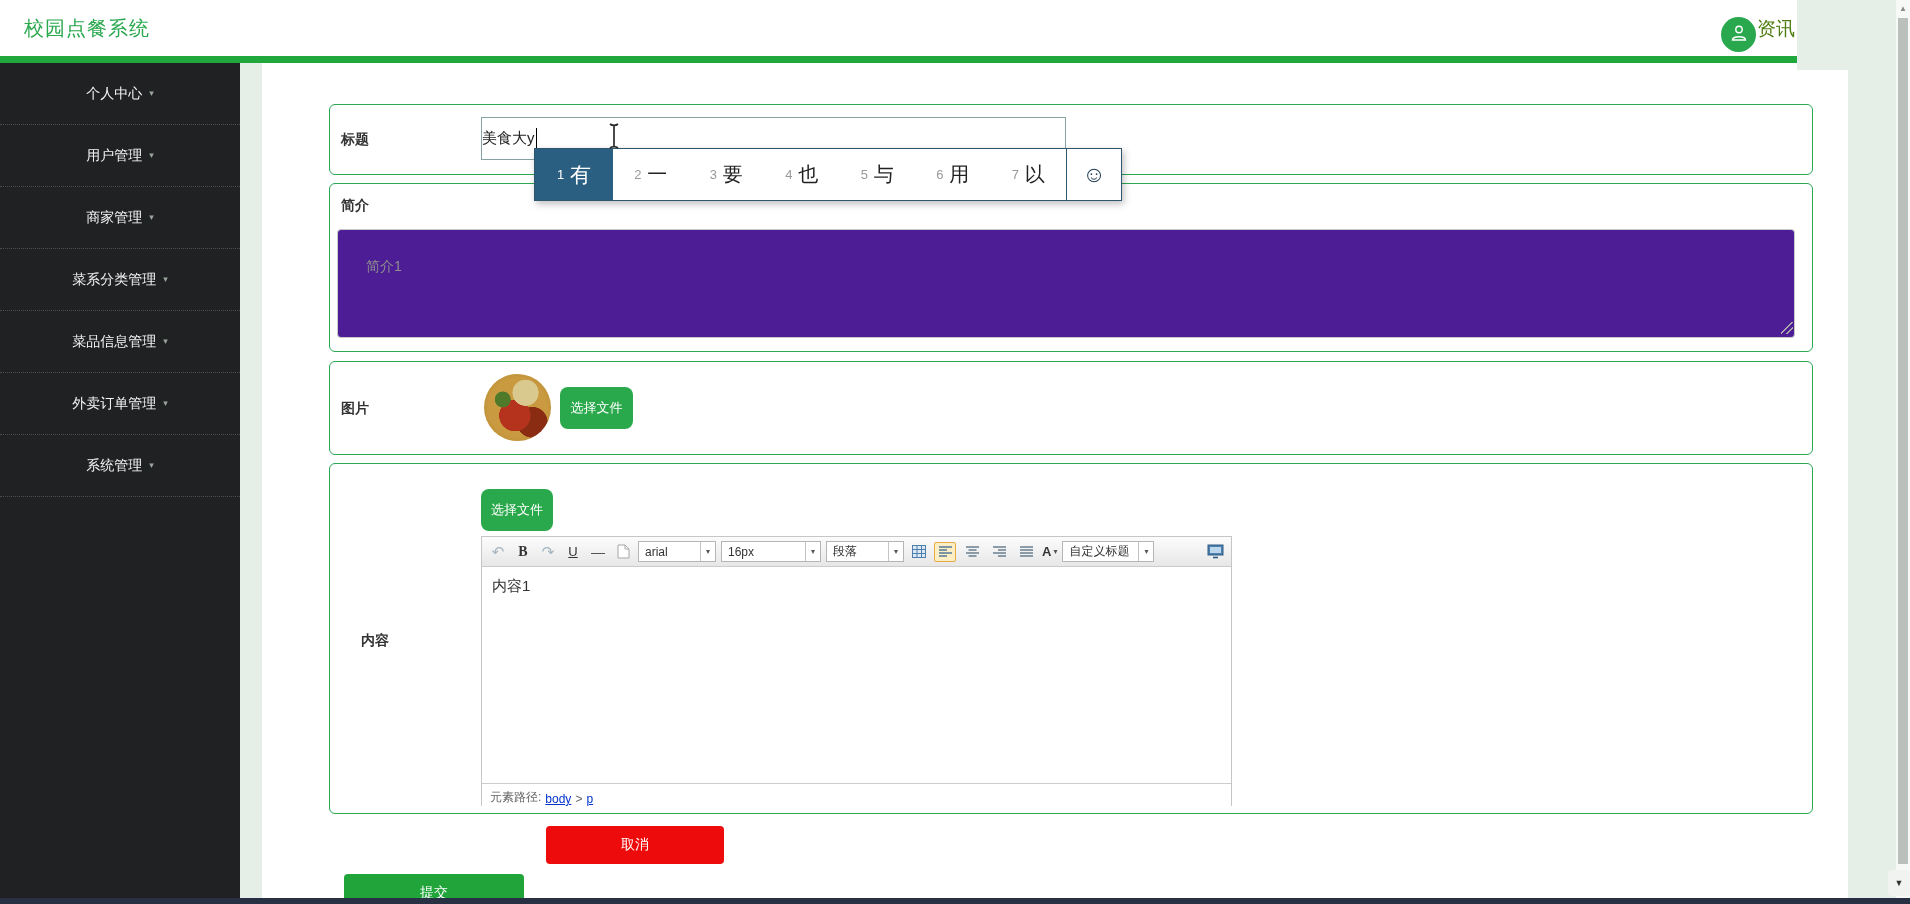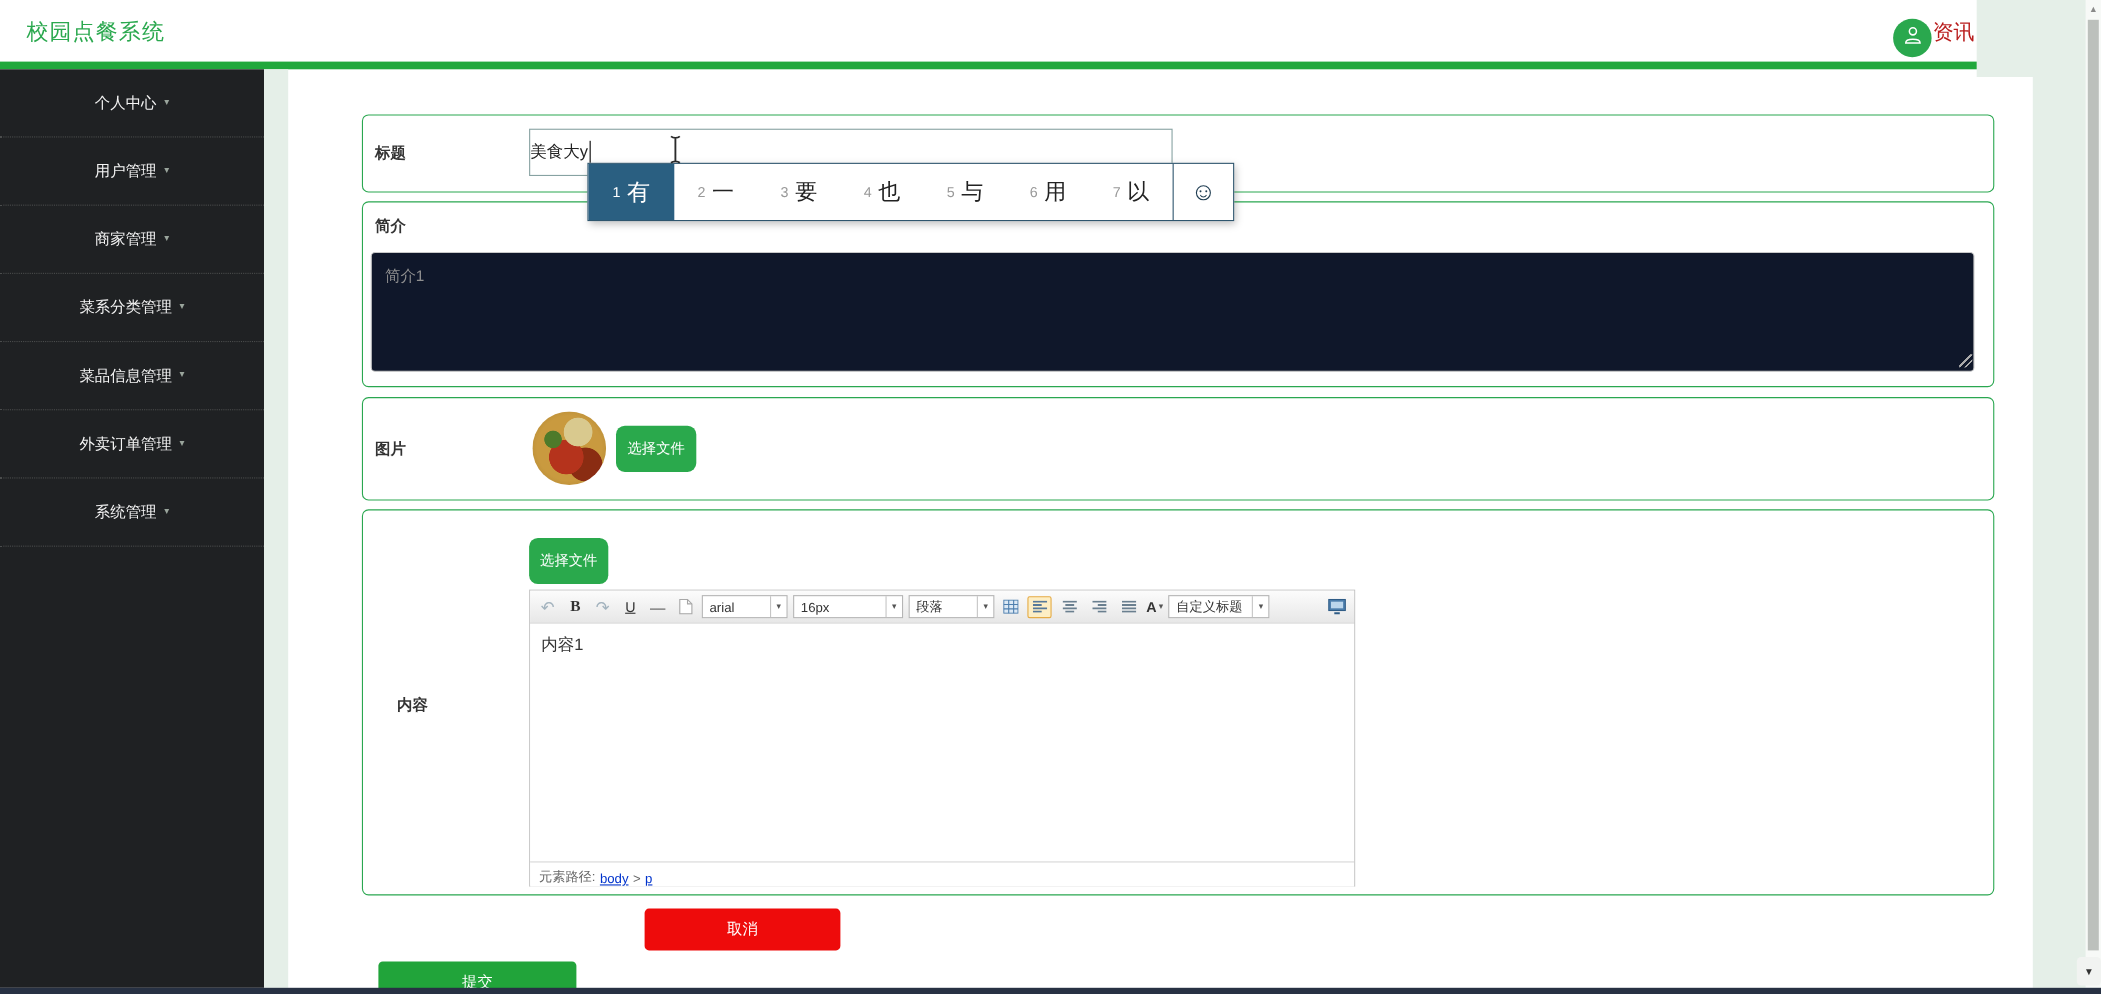--- a/index.html
+++ b/index.html
@@ -4,21 +4,21 @@
 <style>
   html,body{margin:0;padding:0;background:#fff;}
   .page{position:relative;width:1910px;height:904px;background:#fff;overflow:hidden;
         font-family:"Liberation Sans","DejaVu Sans",sans-serif;}
   .abs{position:absolute;}
 
   
   .app-title{left:24px;top:15px;font-size:20px;color:#2aa84e;letter-spacing:1px;}
   .avatar{left:1721px;top:17px;width:35px;height:35px;border-radius:50%;background:#2aa84e;
           display:flex;align-items:center;justify-content:center;}
-  .clipped-text{left:1757px;top:16px;font-size:19px;color:#b91c1c;z-index:3;}
+  .clipped-text{left:1757px;top:16px;font-size:19px;color:#4d7c0f;z-index:3;}
   .green-block-a{left:1797px;top:0;width:113px;height:70px;background:#e5efe8;}
   .right-strip{left:1848px;top:0;width:62px;height:898px;background:#e5efe8;}
   .green-bar{left:0;top:56px;width:1797px;height:7px;background:#21a83c;}
 
   
   .sidebar{left:0;top:63px;width:240px;height:835px;background:#1f2123;}
   .side-item{height:61px;display:flex;align-items:center;justify-content:center;
              color:#f5f5f5;font-size:14px;border-bottom:1px dotted #4b4d4d;cursor:pointer;}
   .side-caret{font-size:9px;color:#9aa59c;margin-left:7px;transform:translateY(-1px);}
   .gutter{left:240px;top:63px;width:22px;height:835px;background:#e5efe8;}
@@ -46,21 +46,21 @@
   .ime-sel .num{font-size:13px;margin-right:6px;}
   .ime-sel .ch{font-size:21px;}
   .ime-item{flex:1;display:flex;align-items:center;justify-content:center;cursor:pointer;}
   .ime-item .num{font-size:13px;color:#999;margin-right:6px;}
   .ime-item .ch{font-size:20px;color:#222;}
   .ime-smiley{width:54px;border-left:1px solid #2f566e;display:flex;align-items:center;justify-content:center;
               font-size:23px;color:#1d3b50;cursor:pointer;}
 
   
   .intro-area{left:337px;top:229px;width:1458px;height:109px;border:1px solid #c9c9c9;border-radius:4px;
-              box-sizing:border-box;font-size:14px;color:#8f8f8f;padding:12px;background:#0f172a;}
+              box-sizing:border-box;font-size:14px;color:#8f8f8f;padding:28px;background:#4c1d95;}
   .resize-handle{right:117px;bottom:570px;width:12px;height:12px;
       background:linear-gradient(135deg,rgba(0,0,0,0) 44%,#aaa 44% 52%,rgba(0,0,0,0) 52% 68%,#aaa 68% 76%,rgba(0,0,0,0) 76%);}
 
   
   .food-img{left:484px;top:374px;width:67px;height:67px;border-radius:50%;
       background:
         radial-gradient(circle at 62% 28%, #d9c98e 0 20%, rgba(0,0,0,0) 21%),
         radial-gradient(circle at 28% 38%, #4e7a2a 0 12%, rgba(0,0,0,0) 13%),
         radial-gradient(circle at 46% 62%, #b5331c 0 28%, rgba(0,0,0,0) 29%),
         radial-gradient(circle at 72% 72%, #8a2c12 0 22%, rgba(0,0,0,0) 23%),
@@ -93,21 +93,21 @@
   .ed-body{height:216px;position:relative;background:#fff;}
   .ed-text{position:absolute;left:10px;top:10px;font-size:15px;color:#333;}
   .ed-status{height:22px;border-top:1px solid #ccc;display:flex;align-items:flex-end;font-size:12px;
              color:#666;padding-left:8px;gap:4px;background:#fff;}
   .ed-status a{color:#0033cc;text-decoration:underline;cursor:pointer;}
 
   
   .btn-submit{left:344px;top:826px;width:180px;height:38px;background:#21a43a;border-radius:4px;
               color:#fff;font-size:14px;display:flex;align-items:center;justify-content:center;cursor:pointer;margin-top:48px;}
   .btn-cancel{left:546px;top:826px;width:178px;height:38px;background:#ee0b0b;border-radius:4px;
-              color:#fff;font-size:14px;display:flex;align-items:center;justify-content:center;cursor:pointer;margin-left:40px;}
+              color:#fff;font-size:14px;display:flex;align-items:center;justify-content:center;cursor:pointer;}
 
   
   .scrollbar{left:1896px;top:0;width:14px;height:898px;background:#f7f9f7;}
   .sb-up{position:absolute;left:0;top:4px;width:14px;text-align:center;font-size:8px;color:#8a8a8a;}
   .sb-thumb{position:absolute;left:2px;top:18px;width:10px;height:846px;background:#bcc0bc;}
   .sb-down-btn{left:1888px;top:870px;width:22px;height:26px;background:#f1f3f1;border-radius:4px;
                display:flex;align-items:center;justify-content:center;font-size:9px;color:#333;z-index:5;}
   .bottom-strip{left:0;top:898px;width:1910px;height:6px;background:#273143;}
 
   .mouse-cursor{left:607px;top:122px;z-index:60;}

